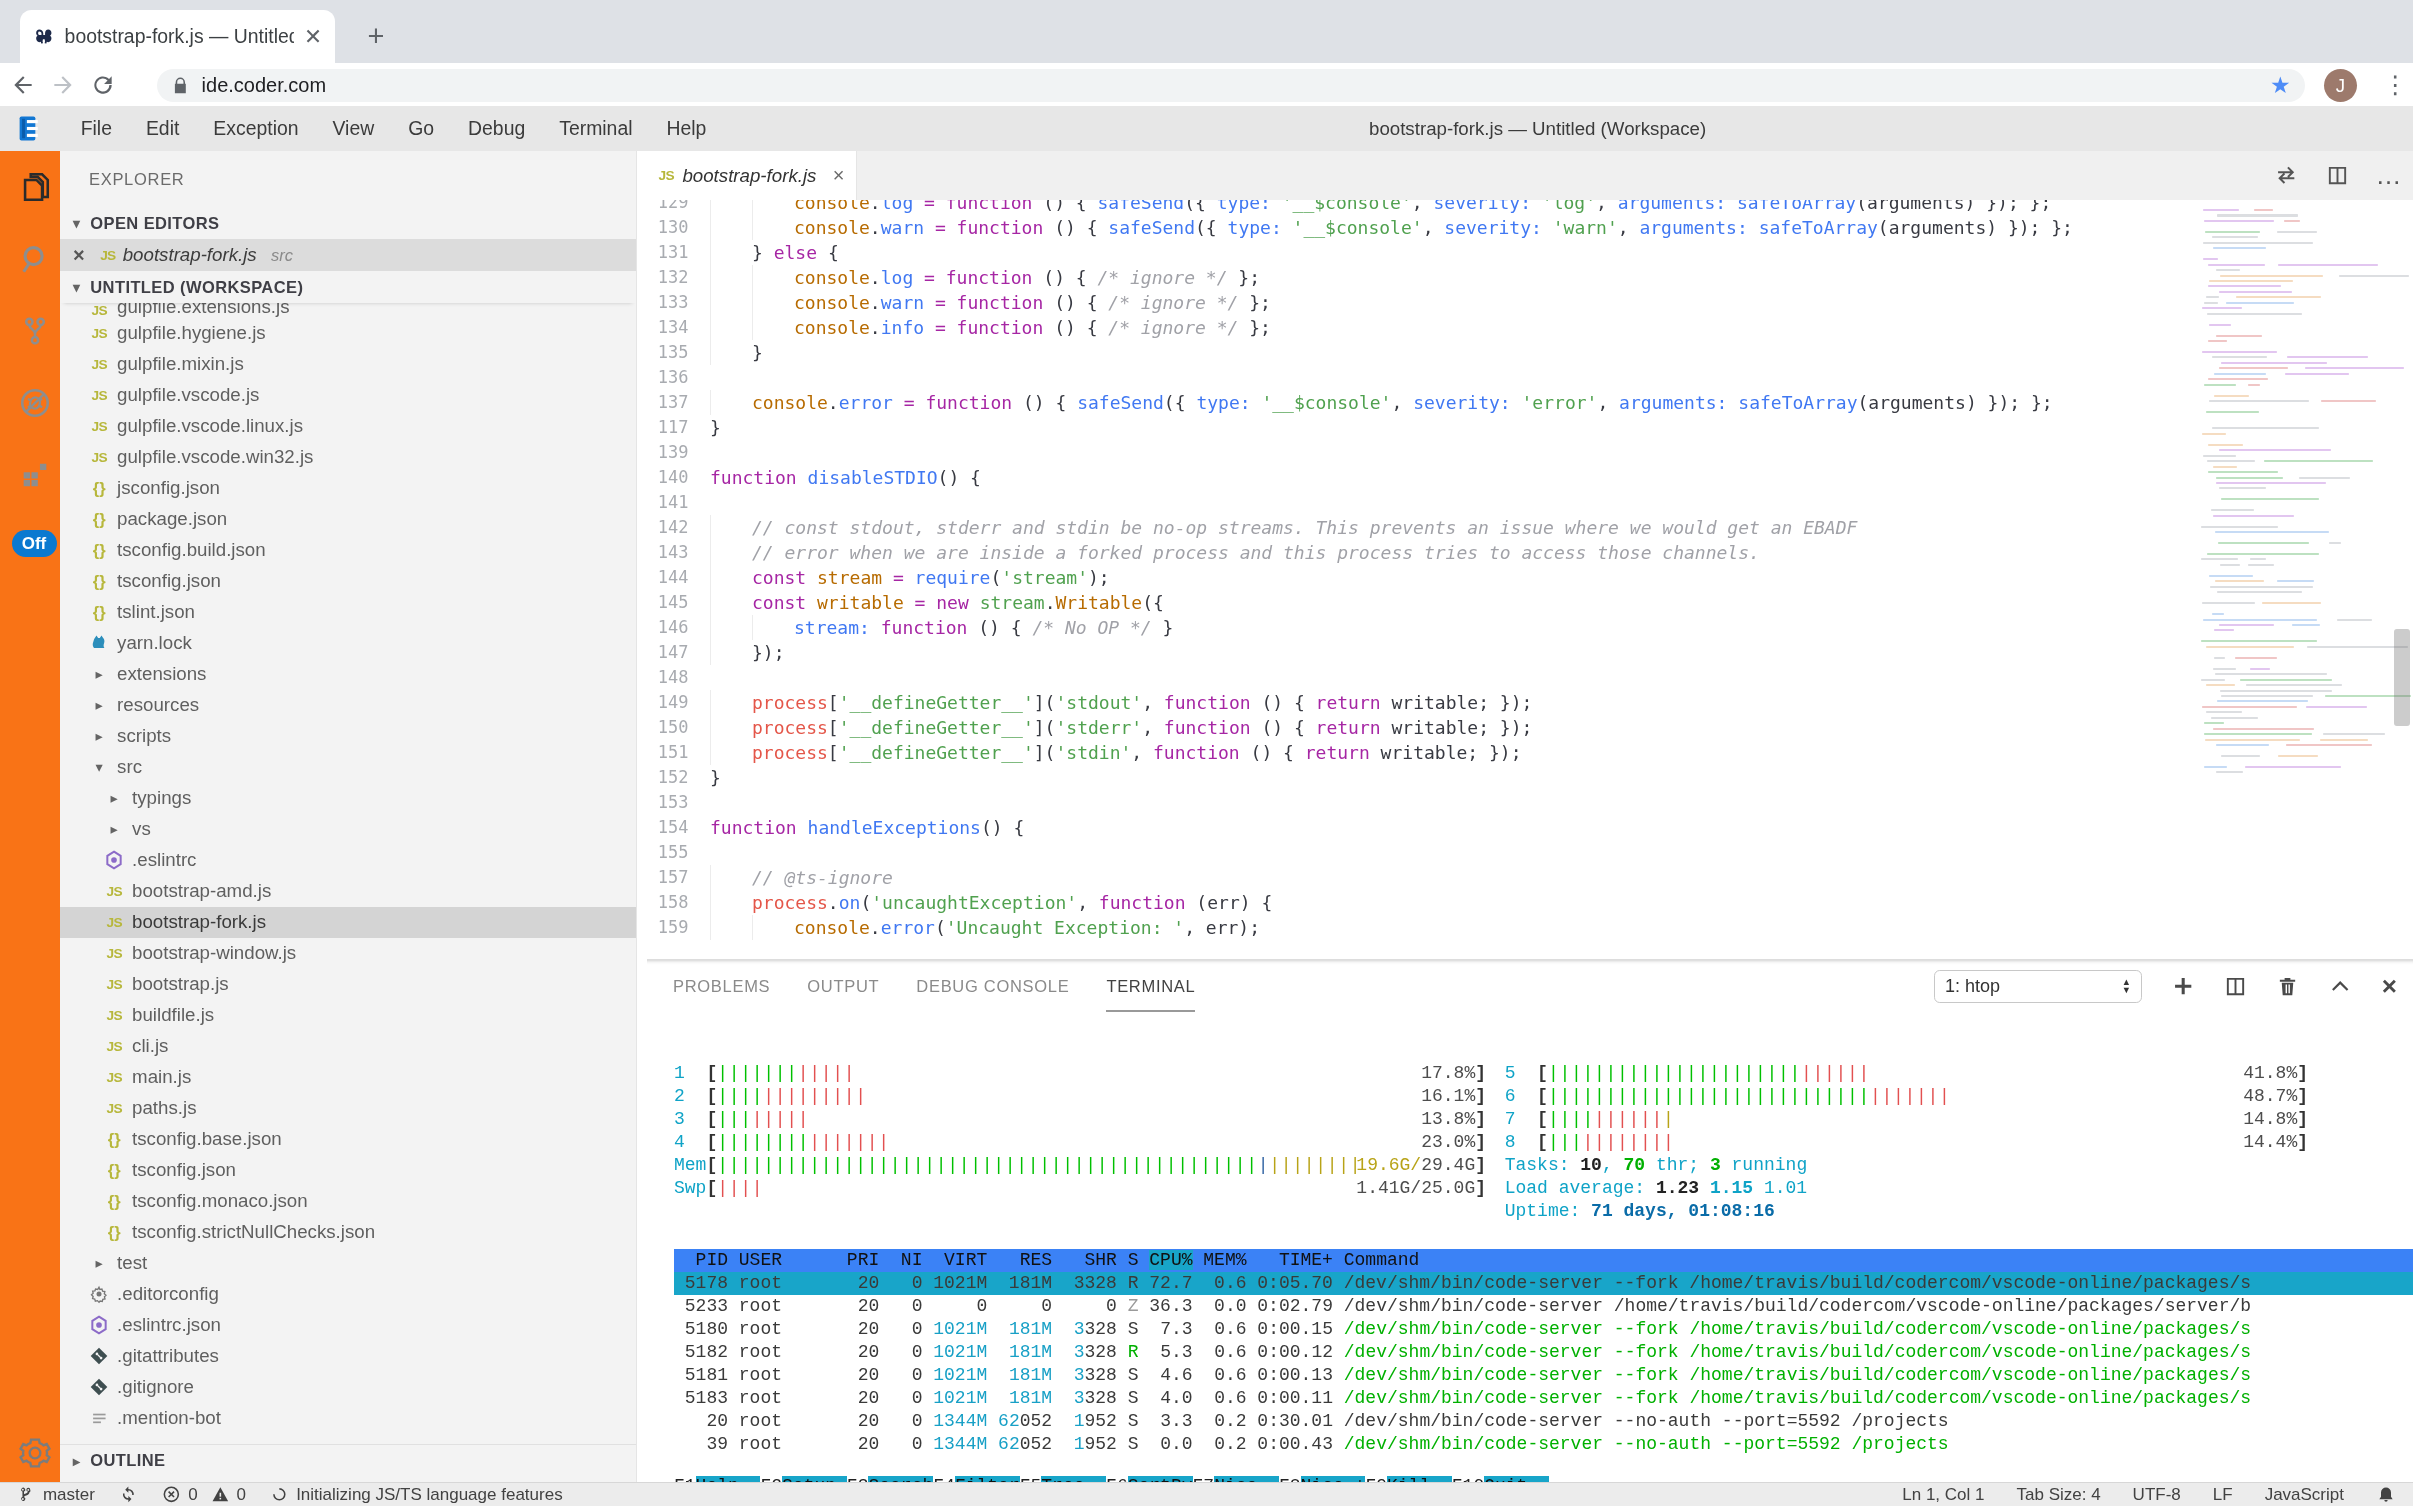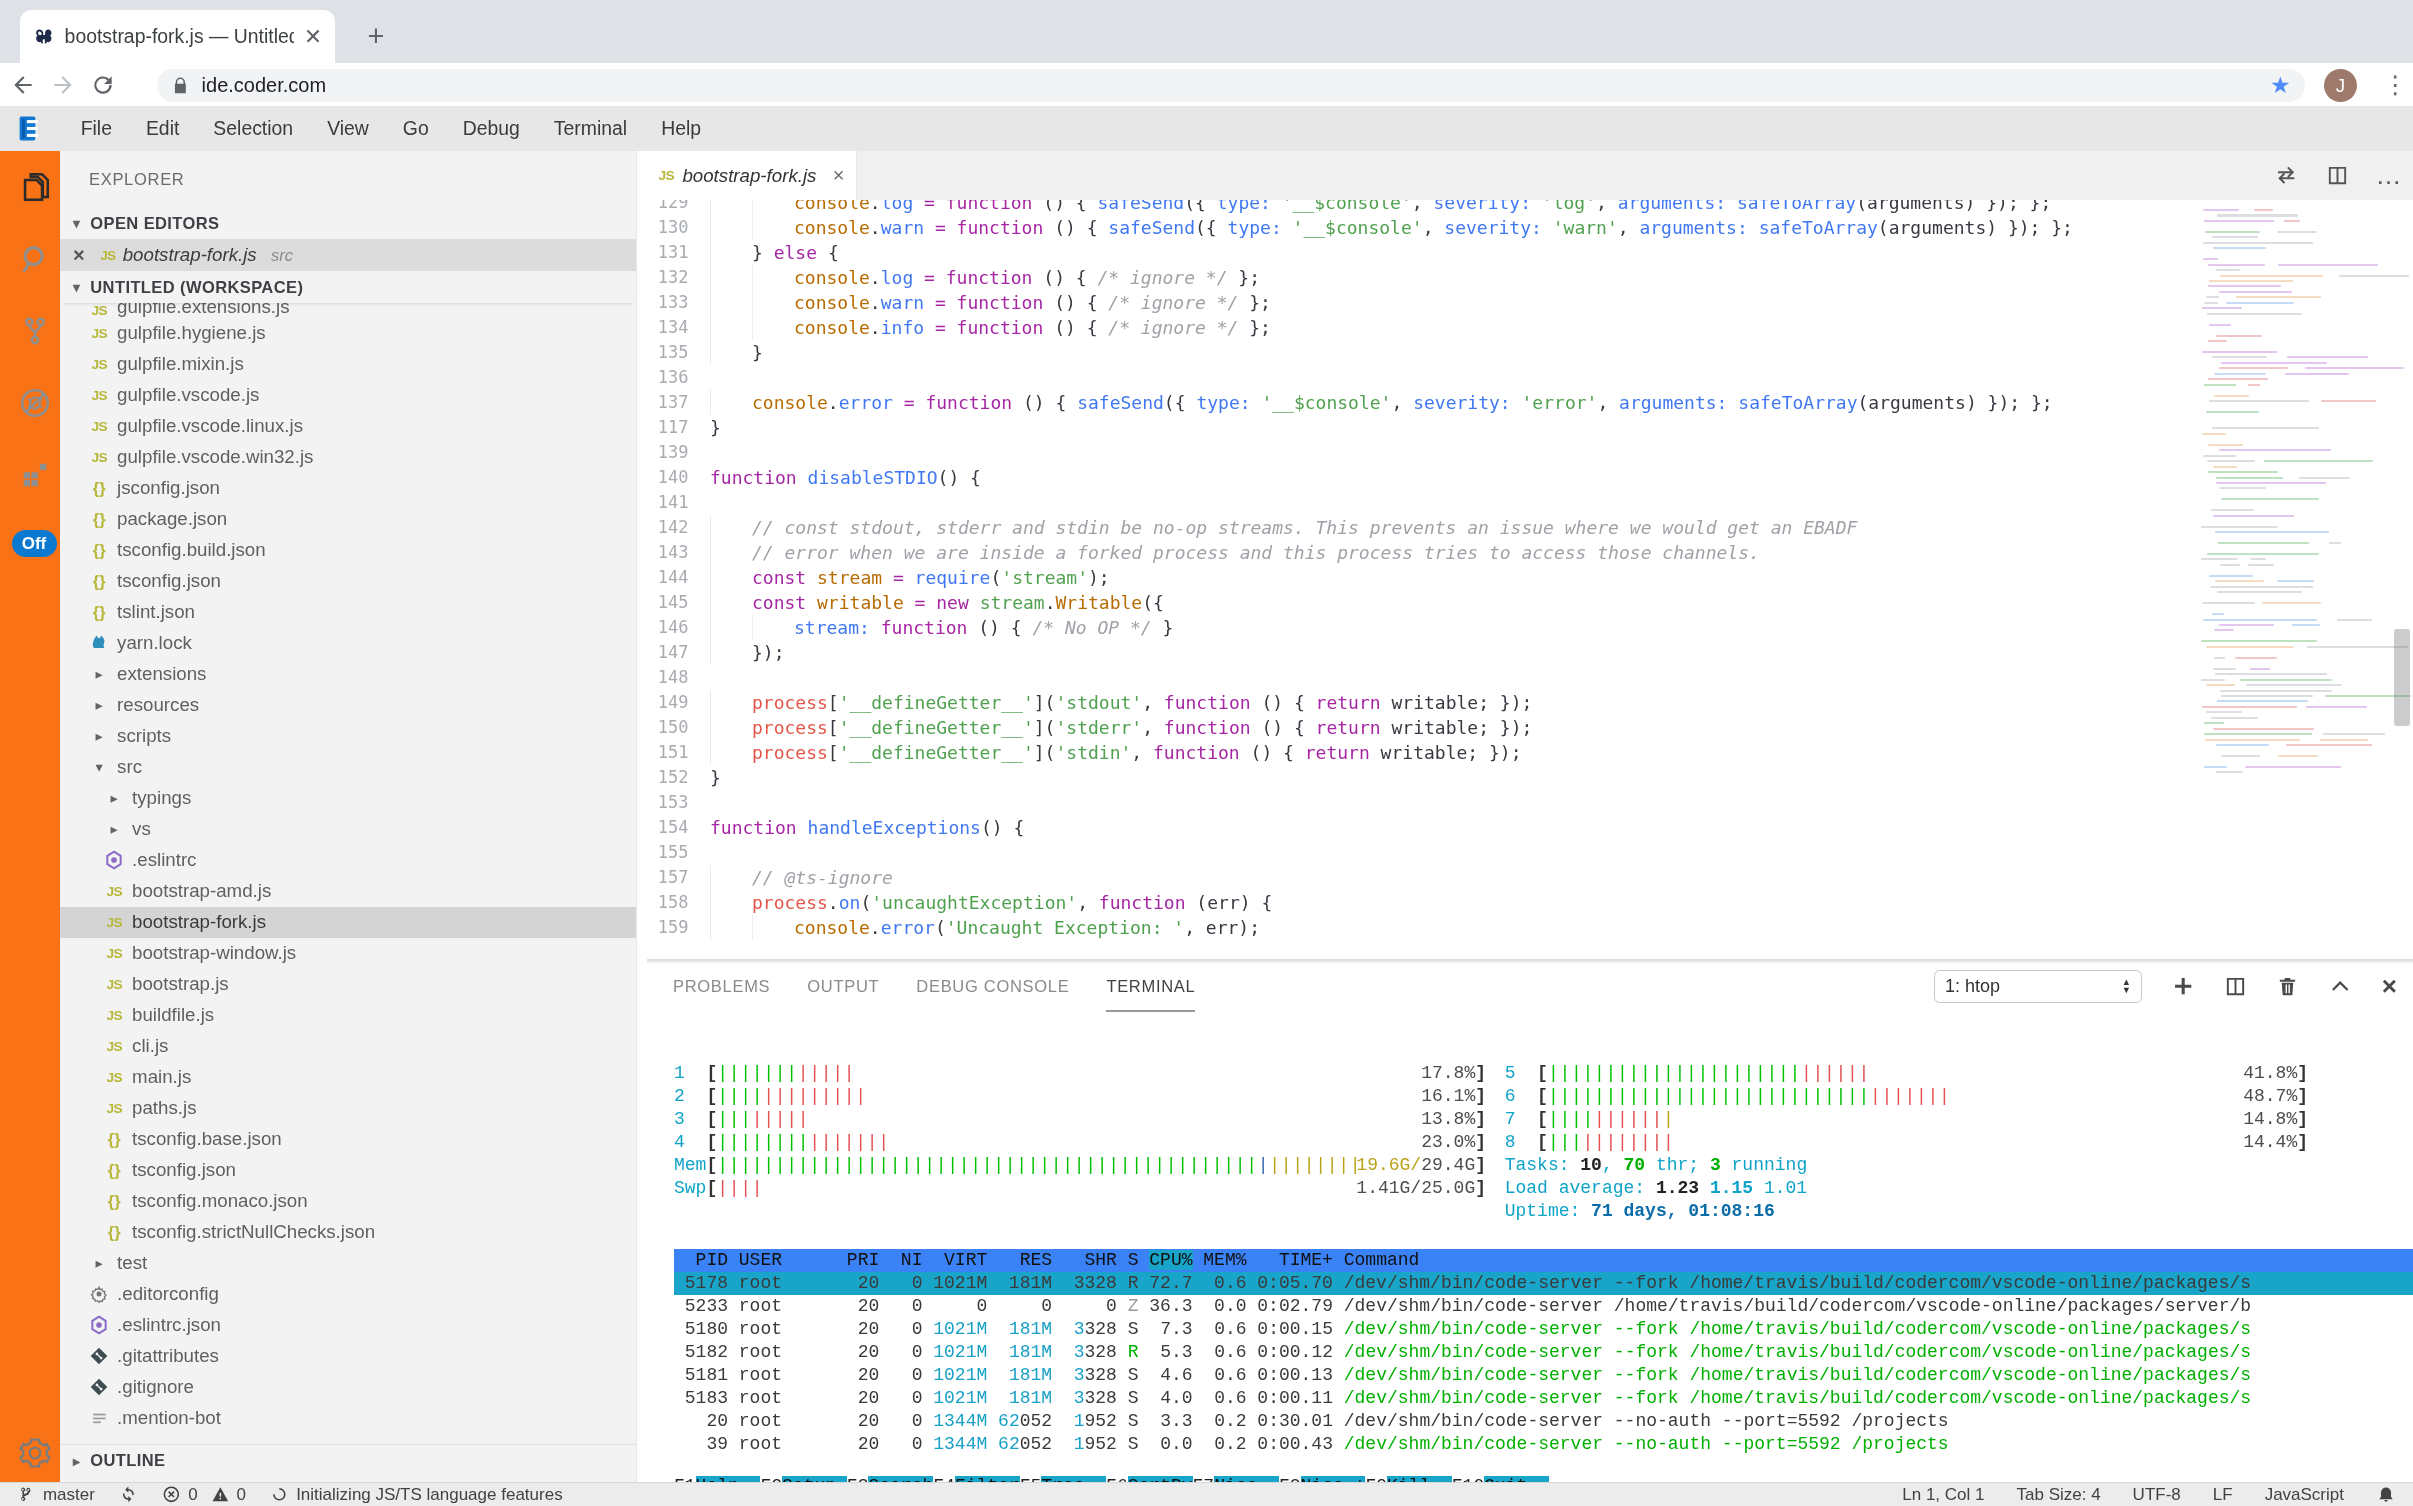--- a/index.html
+++ b/index.html
@@ -162,27 +162,28 @@
         <rect x="3" y="2" width="13" height="20" rx="1.5" fill="#1277d3"></rect>
         <rect x="9" y="5" width="9" height="2.6" fill="#fff"></rect>
         <rect x="9" y="10.7" width="9" height="2.6" fill="#fff"></rect>
         <rect x="9" y="16.4" width="9" height="2.6" fill="#fff"></rect>
         <rect x="5" y="4" width="2.4" height="16" fill="#0a5cab"></rect>
       </svg>
   </span>
   <div id="menu-items" style="display:flex">
       <span class="menu-item">File</span>
       <span class="menu-item">Edit</span>
-      <span class="menu-item">Selection</span>
+      <span class="menu-item">Exception</span>
       <span class="menu-item">View</span>
       <span class="menu-item">Go</span>
       <span class="menu-item">Debug</span>
       <span class="menu-item">Terminal</span>
       <span class="menu-item">Help</span>
     </div>
+  <span class="win-title">bootstrap-fork.js — Untitled (Workspace)</span>
 </div>
 
 <div class="workbench">
 
   <div class="activitybar">
     <div id="act-items">
         <div class="act-item active">
           <span>
             <svg width="34" height="34" viewBox="0 0 24 24">
               <path d="M9 3h8l4 4v12h-3.5V8.5L14 5H9z" fill="none" stroke="currentColor" stroke-width="1.8"></path>

